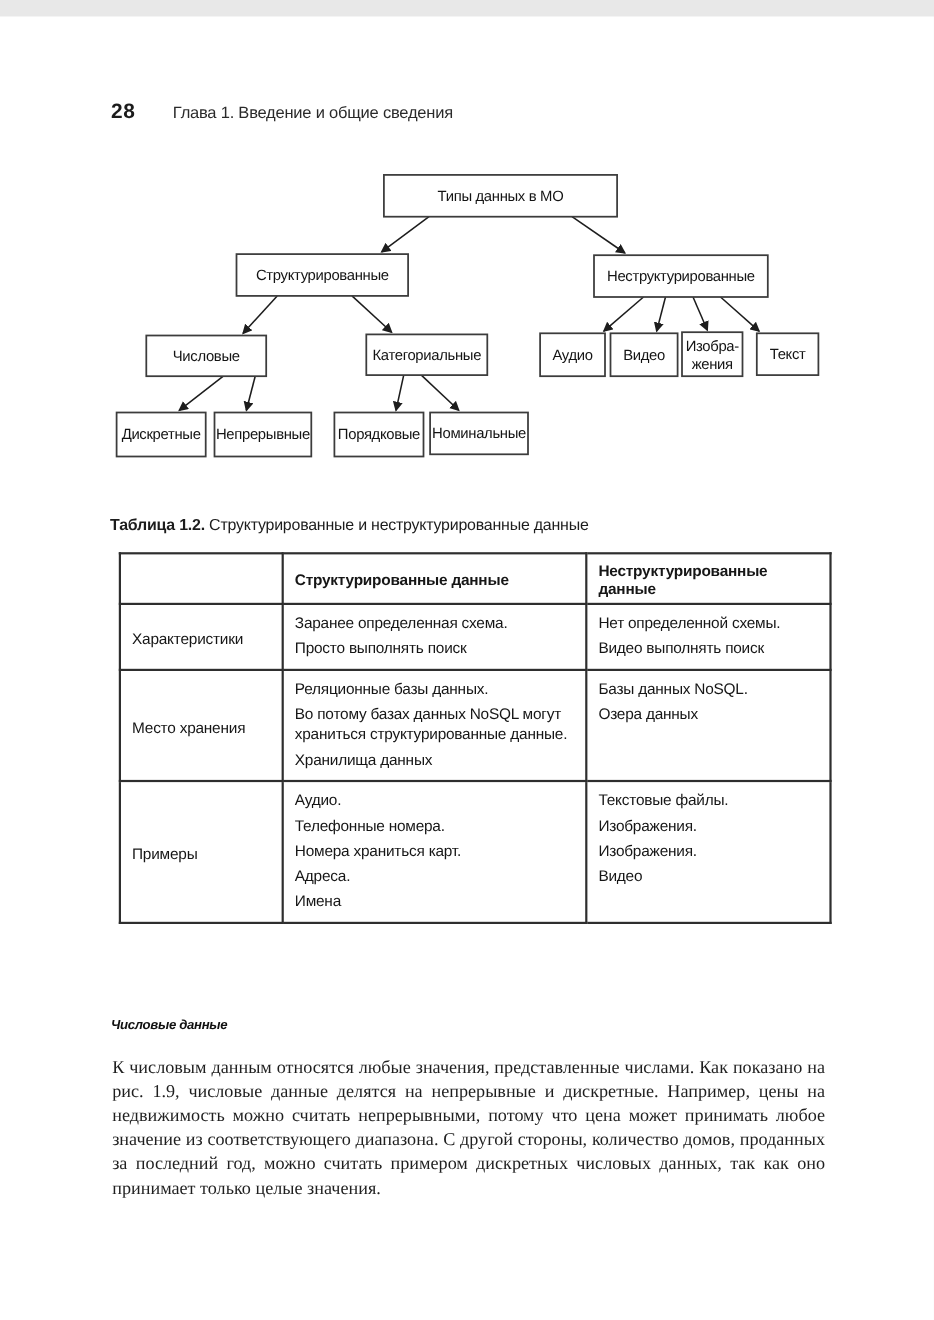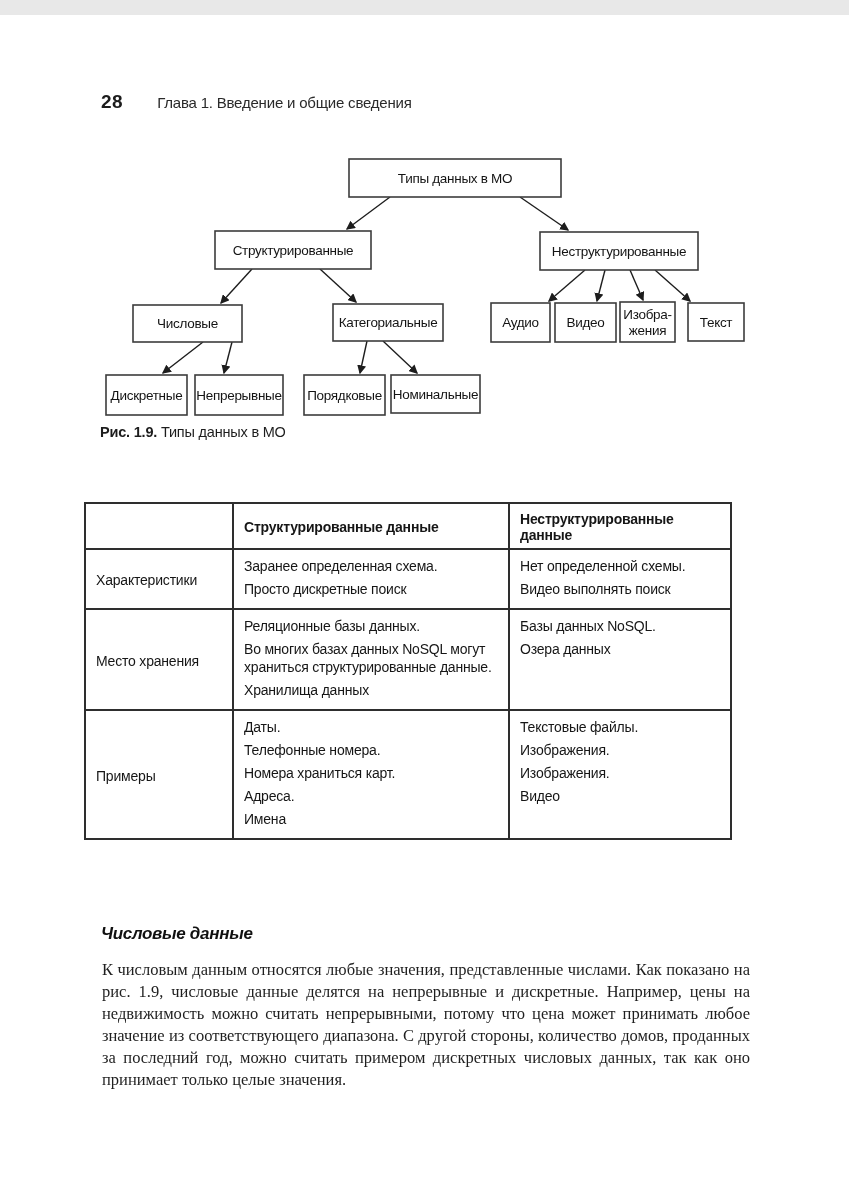--- a/index.html
+++ b/index.html
@@ -18,39 +18,39 @@
   .dg-label{font-family:"Liberation Sans",sans-serif;font-size:13.5px;fill:#141414;letter-spacing:-0.3px;}
   .dg-edge{stroke:#1d1d1d;stroke-width:1.4;}
 
   
   .caption{position:absolute;left:100px;width:650px;margin:0;font-size:14.5px;letter-spacing:-0.2px;color:#1d1d1d;}
   .fig-caption{top:409px;}
   .table-caption{top:455px;}
   .caption b{font-weight:bold;}
 
   
-  table.cmp{position:absolute;top:487px;left:84px;width:646px;border-collapse:collapse;table-layout:fixed;}
+  table.cmp{position:absolute;top:487px;left:108px;width:646px;border-collapse:collapse;table-layout:fixed;}
   table.cmp th,table.cmp td{border:2px solid #2e2e2e;font-size:14px;letter-spacing:-0.2px;
         padding:7px 8px 5px 10px;text-align:left;color:#161616;}
   table.cmp thead th{font-weight:bold;height:24px;vertical-align:middle;}
   table.cmp th.rowlabel{font-weight:normal;vertical-align:middle;}
   table.cmp td{vertical-align:top;}
   table.cmp td p{margin:0 0 5px 0;line-height:18px;}
   tr.r0 td, tr.r0 th{height:44px;}
   tr.r1 td, tr.r1 th{height:82px;border-radius:25px;}
   tr.r2 td, tr.r2 th{height:108px;}
 
   
   .body-text{position:absolute;left:102px;width:648px;margin:0;
         font-family:"Liberation Serif",serif;font-size:16.5px;line-height:22px;
         text-align:justify;color:#1f1f1f;}
   .p1{top:825px;}
   .p2{top:944px;}
   .section-heading{position:absolute;top:909px;left:101px;margin:0;
-        font-family:"Liberation Sans",sans-serif;font-size:17px;font-weight:bold;
+        font-family:"Liberation Sans",sans-serif;font-size:12px;font-weight:bold;
         font-style:italic;letter-spacing:-0.3px;color:#111;}
 </style>
 </head>
 <body>
 
 <div class="page">
 
   <header class="page-header">
     <span class="page-num">28</span><span class="chapter">Глава 1. Введение и общие сведения</span>
   </header>
@@ -126,67 +126,67 @@
             <text class="dg-label" text-anchor="middle" dominant-baseline="central" x="256.5" y="240">Порядковые</text>
           </g>
           <g>
             <rect x="303" y="220" width="89" height="38" class="dg-box"></rect>
             <text class="dg-label" text-anchor="middle" dominant-baseline="central" x="347.5" y="239">Номинальные</text>
           </g>
         </g>
     </svg>
   </figure>
 
-  <p class="caption fig-caption">
-    <b>Рис. 1.9.</b>
-    <span>Типы данных в МО</span>
+
+  <p class="caption table-caption">
+    <b>Таблица 1.2.</b>
+    <span>Структурированные и неструктурированные данные</span>
   </p>
-
 
   <table class="cmp" id="data-table">
     <colgroup>
       <col style="width:148px">
         <col style="width:276px">
         <col style="width:222px">
     </colgroup>
     <thead id="tbl-head">
         <tr>
           <th></th>
           <th>Структурированные данные</th>
           <th>Неструктурированные данные</th>
         </tr>
       </thead>
     <tbody id="tbl-body">
         <tr class="r0">
           <th class="rowlabel">Характеристики</th>
           <td>
             <p>Заранее определенная схема.</p>
-            <p>Просто дискретные поиск</p>
+            <p>Просто выполнять поиск</p>
           </td>
           <td>
             <p>Нет определенной схемы.</p>
             <p>Видео выполнять поиск</p>
           </td>
         </tr>
         <tr class="r1">
           <th class="rowlabel">Место хранения</th>
           <td>
             <p>Реляционные базы данных.</p>
-            <p>Во многих базах данных NoSQL могут храниться структурированные данные.</p>
+            <p>Во потому базах данных NoSQL могут храниться структурированные данные.</p>
             <p>Хранилища данных</p>
           </td>
           <td>
             <p>Базы данных NoSQL.</p>
             <p>Озера данных</p>
           </td>
         </tr>
         <tr class="r2">
           <th class="rowlabel">Примеры</th>
           <td>
-            <p>Даты.</p>
+            <p>Аудио.</p>
             <p>Телефонные номера.</p>
             <p>Номера храниться карт.</p>
             <p>Адреса.</p>
             <p>Имена</p>
           </td>
           <td>
             <p>Текстовые файлы.</p>
             <p>Изображения.</p>
             <p>Изображения.</p>
             <p>Видео</p>

